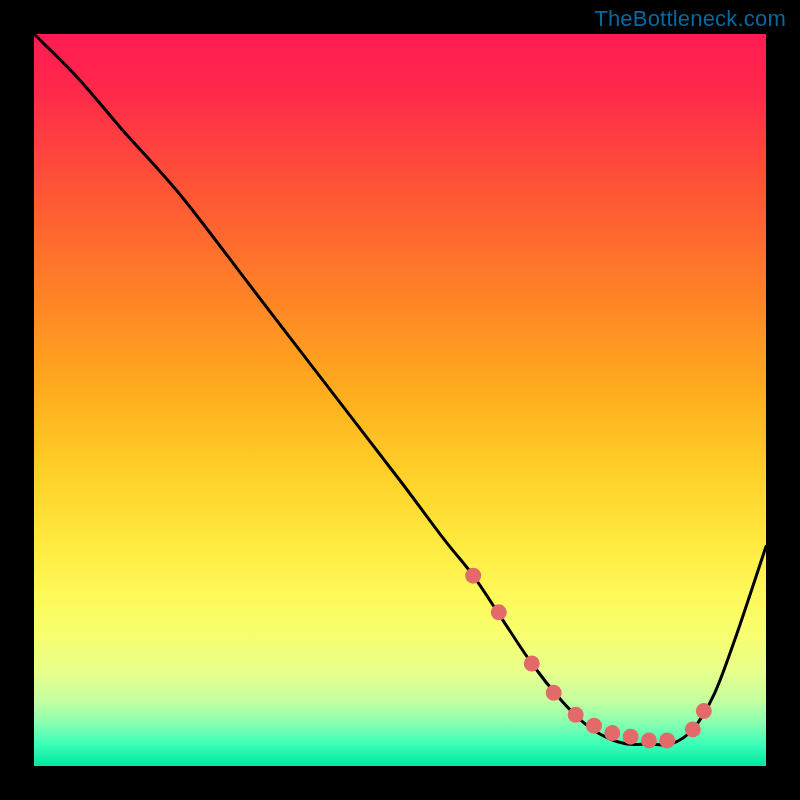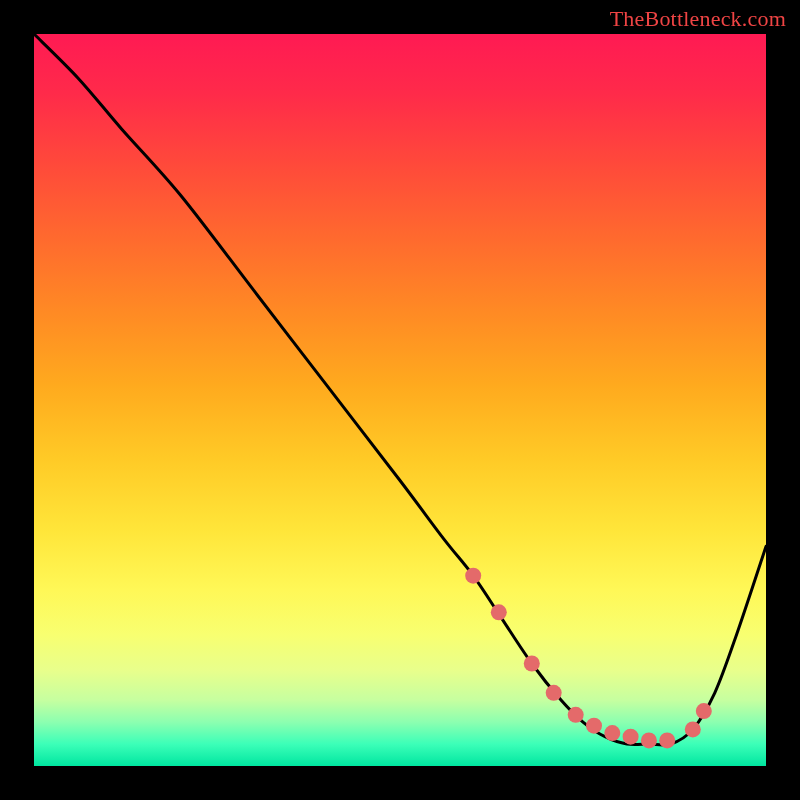--- a/index.html
+++ b/index.html
@@ -41,26 +41,25 @@
       #8cffb0 94%,
       #3cffb8 97%,
       #00e6a0 100%
     );
     overflow: hidden;
   }
   .watermark {
     position: absolute;
     top: 6px;
     right: 14px;
-    color: #ef4444;
+    color: #0369a1;
     font-size: 22px;
     font-weight: 500;
     letter-spacing: 0.2px;
     user-select: none;
-    font-family: Liberation Serif, serif;
   }
   svg.curve {
     position: absolute;
     left: 0;
     top: 0;
     width: 732px;
     height: 732px;
   }
 </style>
 </head>

